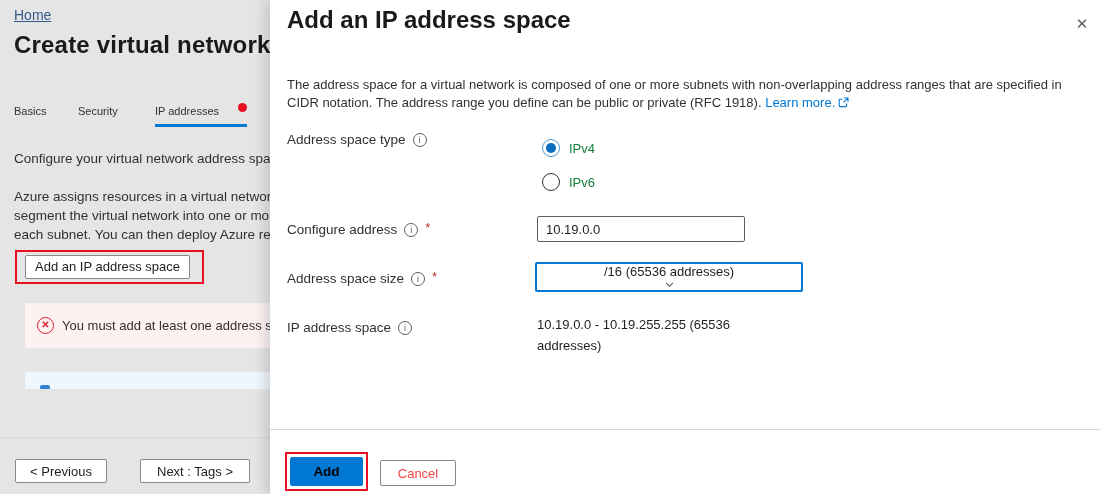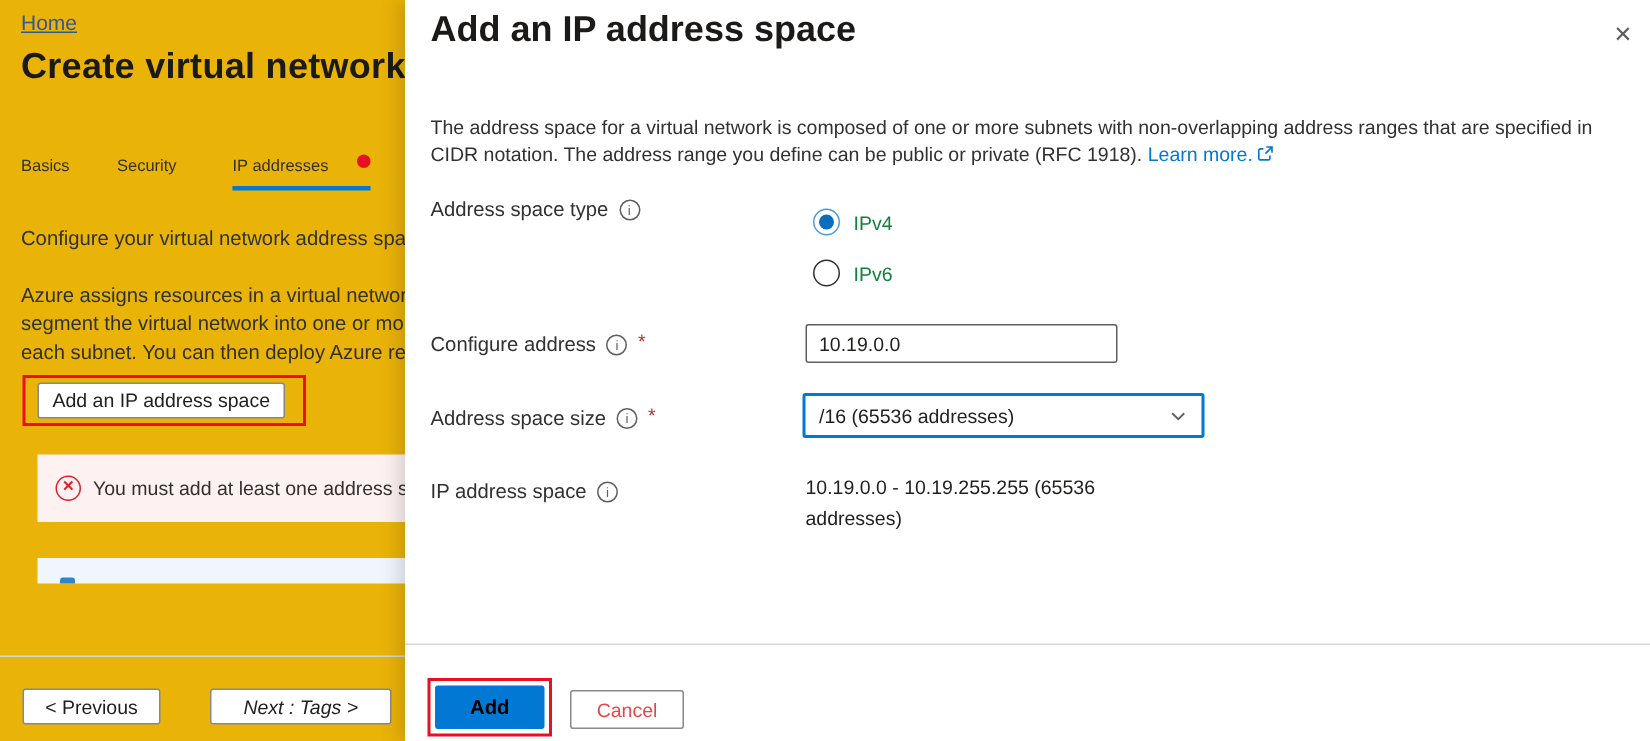--- a/index.html
+++ b/index.html
@@ -1,21 +1,21 @@
 <!DOCTYPE html>
 <html><head>
 <meta charset="utf-8">
 <style>
   * { margin: 0; padding: 0; box-sizing: border-box; }
   html, body { width: 1100px; height: 494px; background: #ffffff; overflow: hidden;
     font-family: "Liberation Sans", sans-serif; color: #323130; }
   .abs { position: absolute; }
 
   
-  #left-page { position: absolute; left: 0; top: 0; width: 270px; height: 494px; overflow: hidden; background: #eab308; }
+  #left-page { position: absolute; left: 0; top: 0; width: 270px; height: 494px; overflow: hidden; background: #e5e5e5; }
   #breadcrumb { left: 14px; top: 7px; font-size: 14px; color: #36598c; text-decoration: underline; cursor: pointer; white-space: nowrap; }
   #page-title { left: 14px; top: 31px; font-size: 24px; font-weight: 700; color: #1b1a19; letter-spacing: .2px; white-space: nowrap; }
   .tab { top: 105px; font-size: 11px; color: #323130; cursor: pointer; white-space: nowrap; }
   #tab-basics { left: 14px; }
   #tab-security { left: 78px; }
   #tab-ip { left: 155px; font-weight: 400; }
   #tab-badge { left: 238px; top: 103px; width: 9px; height: 9px; border-radius: 50%; background: #e81123; }
   #tab-underline { left: 155px; top: 124px; width: 92px; height: 3px; background: #0078d4; }
   .body-text { font-size: 13.5px; color: #323130; white-space: nowrap; }
   #intro-line { left: 14px; top: 151px; }
@@ -26,21 +26,21 @@
   #error-banner { left: 25px; top: 303px; width: 245px; height: 45px; background: #fdf1f2; display: flex; align-items: center; overflow: hidden; }
   #error-icon { flex: 0 0 auto; margin-left: 12px; width: 17px; height: 17px; border: 1.5px solid #da222c; border-radius: 50%;
     color: #da222c; font-size: 10px; line-height: 14px; text-align: center; font-weight: 700; }
   #error-text { margin-left: 8px; font-size: 13px; color: #323130; white-space: nowrap; }
   #info-bar { left: 25px; top: 372px; width: 245px; height: 17px; background: #eff6fc; }
   #info-bar-fragment { left: 15px; top: 13px; width: 10px; height: 4px; background: #2f86d0; border-radius: 2px 2px 0 0; }
   #left-divider { left: 0; top: 437px; width: 270px; height: 1px; background: #d6d6d6; }
   .footer-btn { top: 459px; height: 24px; background: #fff; border: 1px solid #8a8886; border-radius: 2px;
     font-size: 13px; color: #201f1e; cursor: pointer; white-space: nowrap; font-family: "Liberation Sans", sans-serif; }
   #previous-button { left: 15px; width: 92px; }
-  #next-button { left: 140px; width: 121px; font-style: italic; }
+  #next-button { left: 140px; width: 110px; }
 
   
   #panel { position: absolute; left: 270px; top: 0; width: 830px; height: 494px; background: #fff;
     box-shadow: -5px 0 12px rgba(0,0,0,0.14); }
   #panel-title { left: 17px; top: 6px; font-size: 24px; font-weight: 700; color: #1b1a19; white-space: nowrap; }
   #close-button { left: 800px; top: 12px; width: 24px; height: 24px; color: #605e5c; font-size: 15px; line-height: 24px;
     text-align: center; cursor: pointer; }
   #panel-desc { left: 17px; top: 76px; width: 800px; font-size: 13px; line-height: 17.5px; color: #323130; }
   #learn-more { color: #0078d4; cursor: pointer; }
   .ext-icon { display: inline-block; vertical-align: -1px; margin-left: 3px; }
@@ -54,21 +54,21 @@
   .radio { width: 18px; height: 18px; border-radius: 50%; border: 1px solid #323130; background: #fff; position: relative; }
   .radio.selected { border: 1px solid #4f9bd8; }
   .radio.selected::after { content: ""; position: absolute; left: 3px; top: 3px; width: 10px; height: 10px;
     border-radius: 50%; background: #0b6dbd; }
   .radio-label { font-size: 13px; color: #15803d; }
 
   #starting-address-input { left: 267px; top: 216px; width: 208px; height: 26px; border: 1px solid #605e5c; border-radius: 2px;
     font-size: 13px; color: #201f1e; padding: 0 8px; font-family: "Liberation Sans", sans-serif; background: #fff; }
   #size-dropdown { left: 265px; top: 262px; width: 268px; height: 30px; border: 2px solid #0078d4; border-radius: 2px;
     background: #fff; display: flex; align-items: center; justify-content: space-between; padding: 0 9px;
-    font-size: 13px; color: #201f1e; cursor: pointer; }
+    font-size: 13px; color: #201f1e; cursor: pointer; flex-direction: column; }
   #ip-space-value { left: 267px; top: 314px; width: 232px; font-size: 13px; line-height: 21px; color: #201f1e; }
 
   #panel-divider { left: 0; top: 429px; width: 830px; height: 1px; background: #d6d6d6; }
   #add-annotation { left: 15px; top: 452px; width: 83px; height: 39px; border: 2px solid #e81123; pointer-events: none; }
   #add-button { left: 20px; top: 457px; width: 73px; height: 29px; background: #0078d4; color: #000000; border: 1px solid #0078d4;
     border-radius: 2px; font-size: 13.5px; font-weight: 700; cursor: pointer; font-family: "Liberation Sans", sans-serif; }
   #cancel-button { left: 110px; top: 460px; width: 76px; height: 26px; background: #fff; border: 1px solid #8a8886;
     border-radius: 2px; font-size: 13px; color: #ef4444; cursor: pointer; font-family: "Liberation Sans", sans-serif; }
 </style>
 </head>

